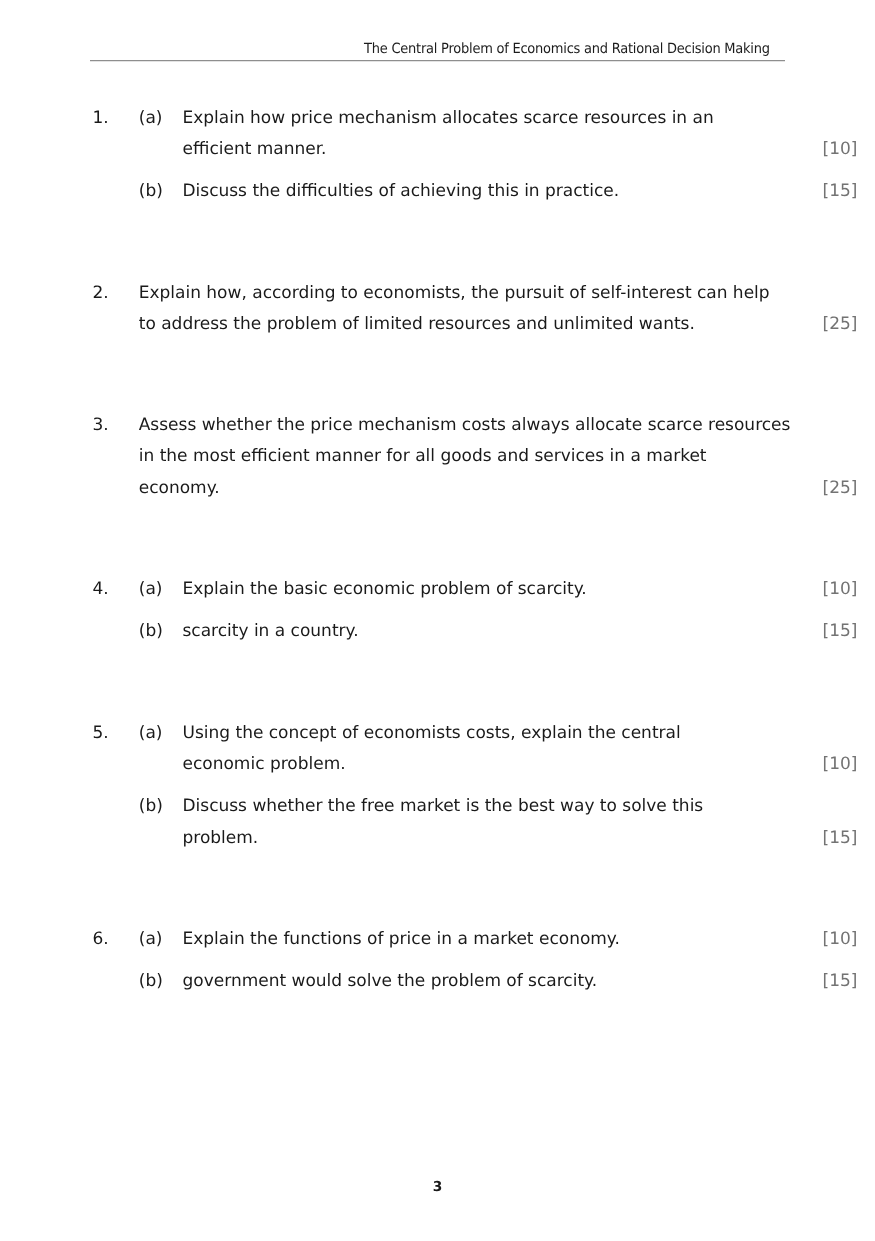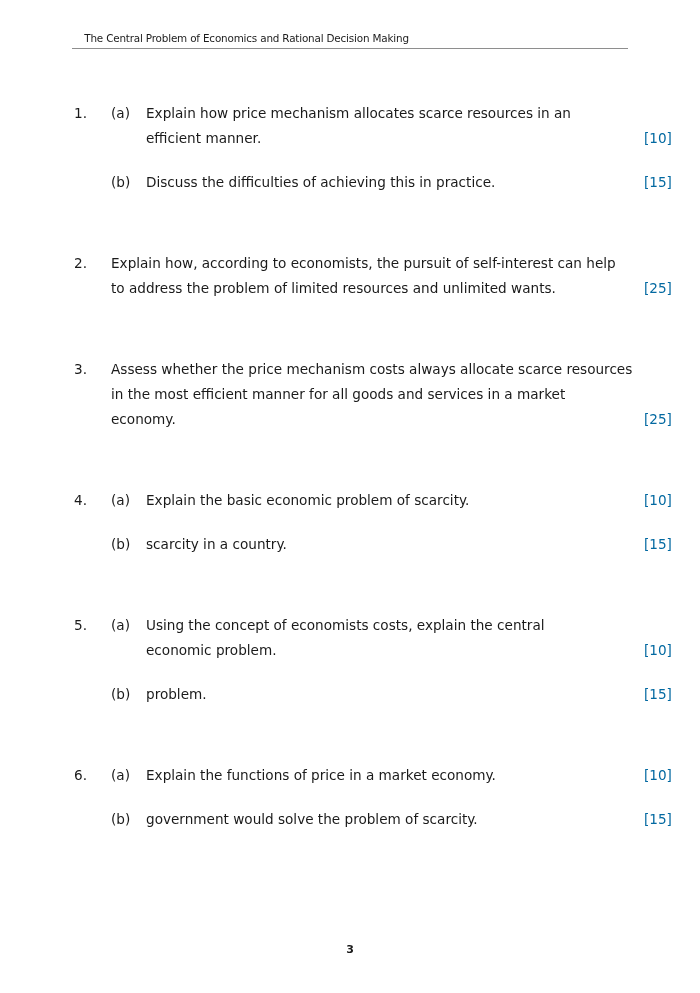--- a/index.html
+++ b/index.html
@@ -23,21 +23,21 @@
     height: 993px;
     background: #ffffff;
   }
 
   
   .running-header {
     position: absolute;
     left: 72px;
     top: 27px;
     width: 556px;
-    text-align: left;
+    text-align: right;
   }
   .running-header-text {
     font-family: "DejaVu Sans", sans-serif;
     font-size: 11.2px;
     letter-spacing: -0.2px;
     color: #1c1c1c;
     white-space: nowrap;
     display: inline-block;
     transform: scaleX(0.93);
     transform-origin: center;
@@ -93,41 +93,40 @@
     color: #1a1a1a;
   }
 
   .part-body {
     position: relative;
     margin-left: 146px;
     margin-right: 60px;
     font-size: 13.6px;
     line-height: 25px;
     color: #1a1a1a;
-    margin-top: 19px;
   }
   .part-body.no-sublabel {
     margin-left: 111px;
   }
 
   .body-line {
     display: block;
     white-space: pre;
     position: relative;
   }
 
   .marks {
     position: absolute;
     right: -60px;
     top: 0;
     width: 56px;
-    text-align: left;
-    font-size: 13.6px;
-    line-height: 25px;
-    color: #0369a1;
+    text-align: center;
+    font-size: 13.6px;
+    line-height: 25px;
+    color: #737373;
   }
 
   
   .page-footer {
     position: absolute;
     left: 0;
     top: 938px;
     width: 700px;
     text-align: center;
   }
@@ -203,20 +202,21 @@
           <span class="q-number">5.</span>
           <span class="part-label">(a)</span>
           <div class="part-body">
             <span class="body-line">Using the concept of economists costs, explain the central</span>
             <span class="body-line">economic problem.<span class="marks">[10]</span></span>
           </div>
         </div>
         <div class="part">
           <span class="part-label">(b)</span>
           <div class="part-body">
+            <span class="body-line">Discuss whether the free market is the best way to solve this</span>
             <span class="body-line">problem.<span class="marks">[15]</span></span>
           </div>
         </div>
       </div>
       <div class="question">
         <div class="part">
           <span class="q-number">6.</span>
           <span class="part-label">(a)</span>
           <div class="part-body">
             <span class="body-line">Explain the functions of price in a market economy.<span class="marks">[10]</span></span>

